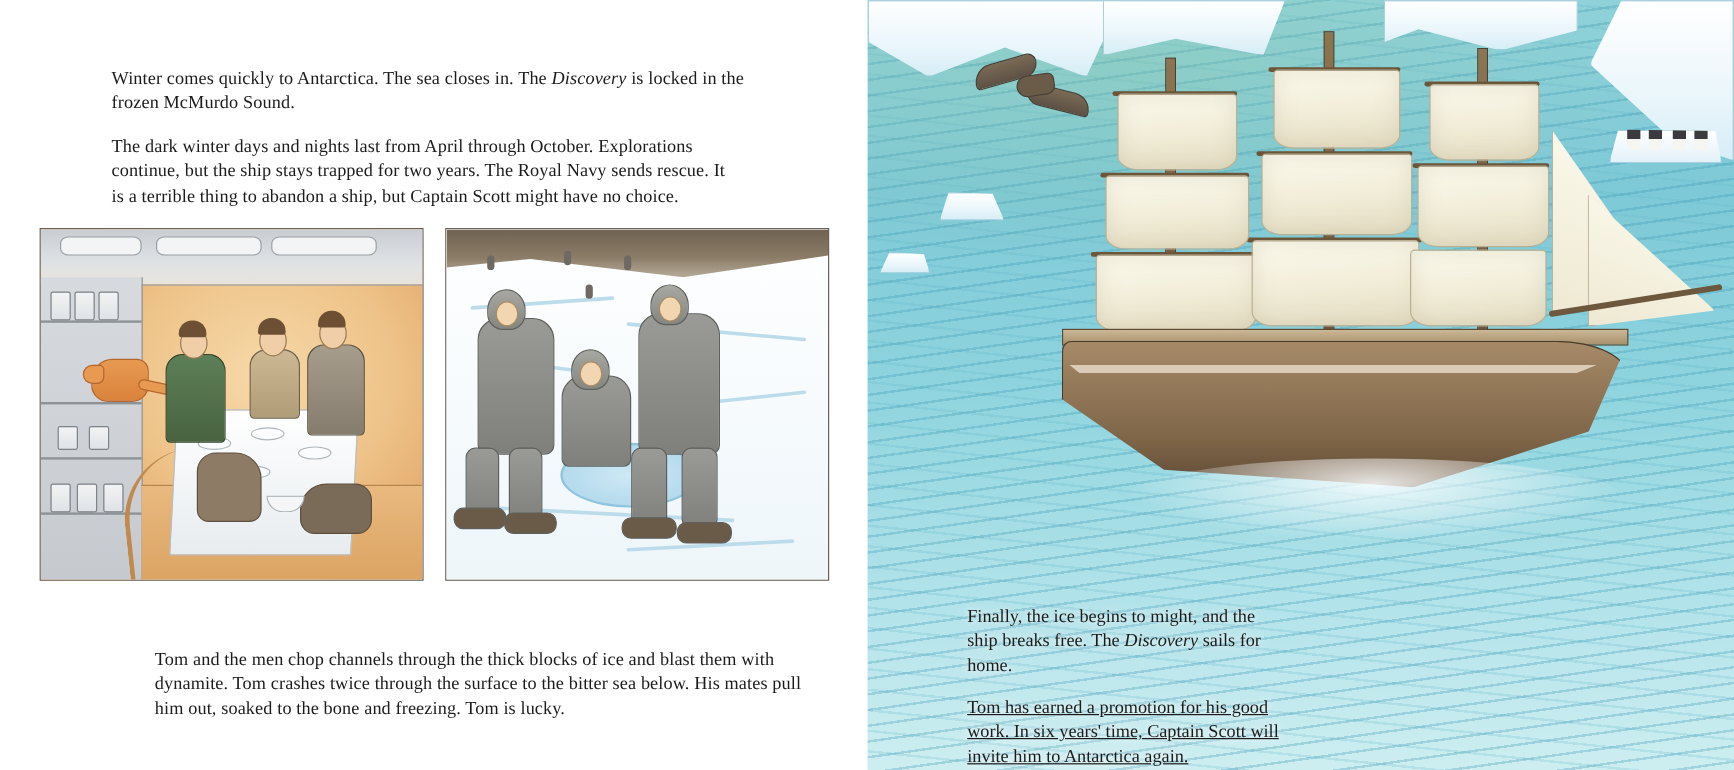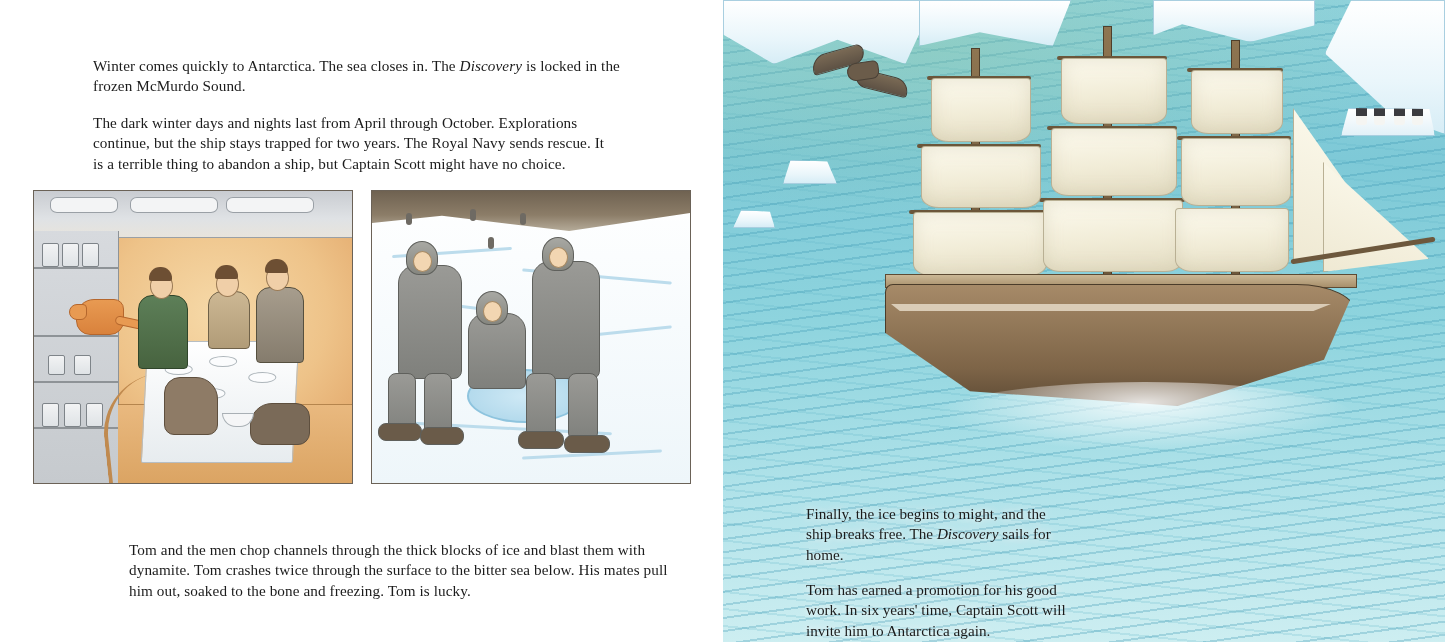--- a/index.html
+++ b/index.html
@@ -469,17 +469,17 @@
 
       <div class="bowsprit"></div>
       <div class="deck-rail"></div>
       <div class="hull"></div>
       <div class="hull-stripe"></div>
       <div class="wake"></div>
     </div>
 
     <div class="right-text-wrap">
       <p class="right-text" id="rpara1" style="left:83px;"><span>Finally, the ice begins to might, and the ship breaks free. The </span><span class="italic">Discovery</span><span> sails for home.</span></p>
-      <p class="right-text" id="rpara2" style="left:83px;"><span>Tom has earned a promotion for his good work. In six years' time, Captain Scott will invite him to Antarctica again.</span></p>
+      <p class="right-text" id="rpara2" style="left:83px;text-decoration:underline;"><span>Tom has earned a promotion for his good work. In six years' time, Captain Scott will invite him to Antarctica again.</span></p>
     </div>
   </div>
 
 </div>
 
 </body></html>

